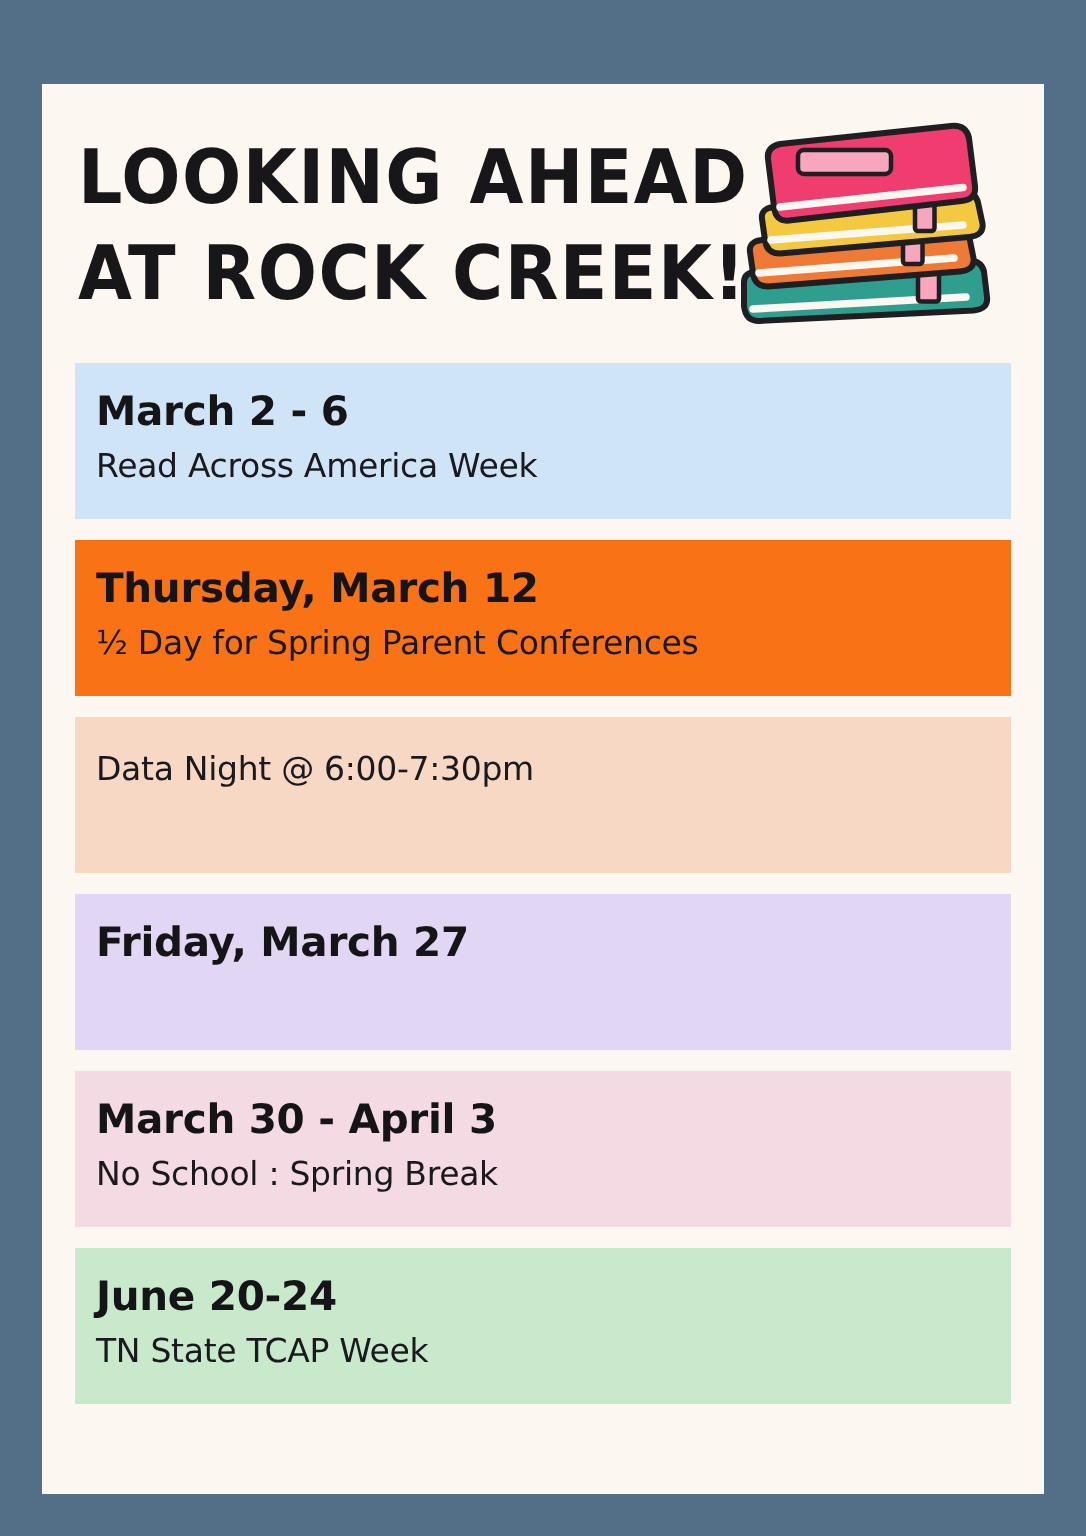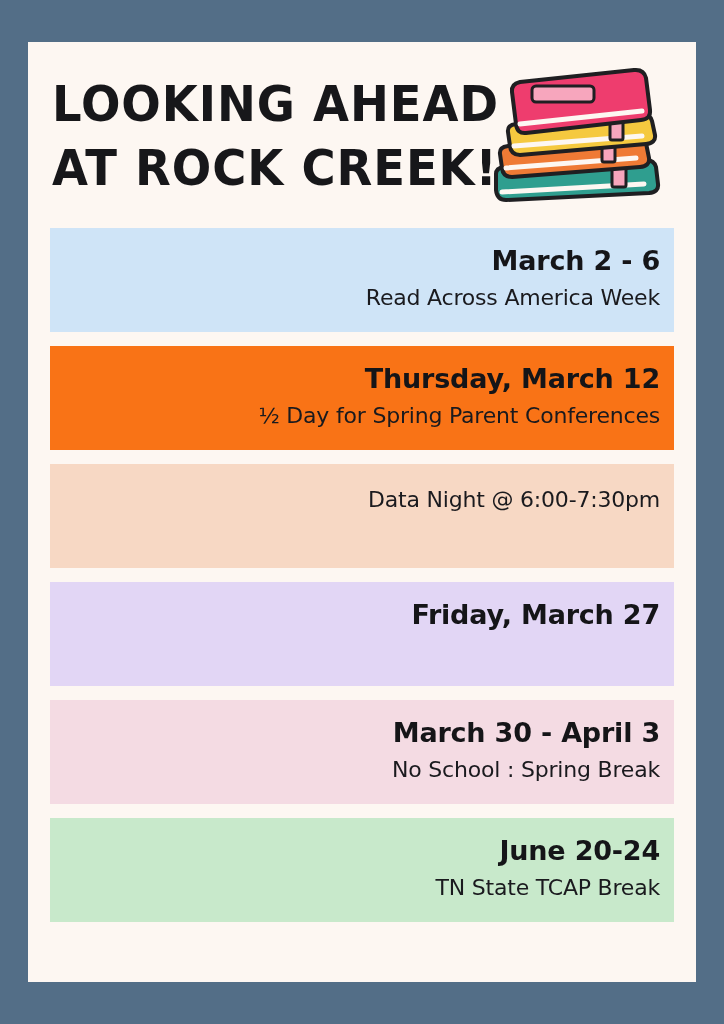--- a/index.html
+++ b/index.html
@@ -9,21 +9,21 @@
   body {
     width: 724px;
     height: 1024px;
     background: #536e87;
     font-family: "Liberation Sans", sans-serif;
     overflow: hidden;
   }
   .poster {
     position: absolute;
     left: 28px;
-    top: 42px;
+    top: 56px;
     width: 668px;
     height: 940px;
     background: #fdf7f2;
     box-sizing: border-box;
   }
   .header {
     position: relative;
     padding: 30px 0 0 24px;
     height: 186px;
     box-sizing: border-box;
@@ -48,21 +48,21 @@
     width: 190px;
     height: 160px;
   }
   .rows {
     padding: 0 22px;
     box-sizing: border-box;
   }
   .row {
     margin-bottom: 14px;
     padding: 16px 14px 18px 14px;
-    text-align: right;
+    text-align: left;
     box-sizing: border-box;
     height: 104px;
   }
   .row-date {
     font-family: "DejaVu Sans", sans-serif;
     font-weight: bold;
     font-size: 27px;
     color: #151518;
     line-height: 1.25;
     letter-spacing: -0.2px;
@@ -122,17 +122,17 @@
     </div>
     <div class="row" style="background:#e2d6f5">
       <div class="row-date">Friday, March 27</div>
     </div>
     <div class="row" style="background:#f4dbe3">
       <div class="row-date">March 30 - April 3</div>
       <div class="row-desc">No School : Spring Break</div>
     </div>
     <div class="row" style="background:#c8e9cb">
       <div class="row-date">June 20-24</div>
-      <div class="row-desc">TN State TCAP Break</div>
+      <div class="row-desc">TN State TCAP Week</div>
     </div>
   </div>
 
 </div>
 
 </body></html>

